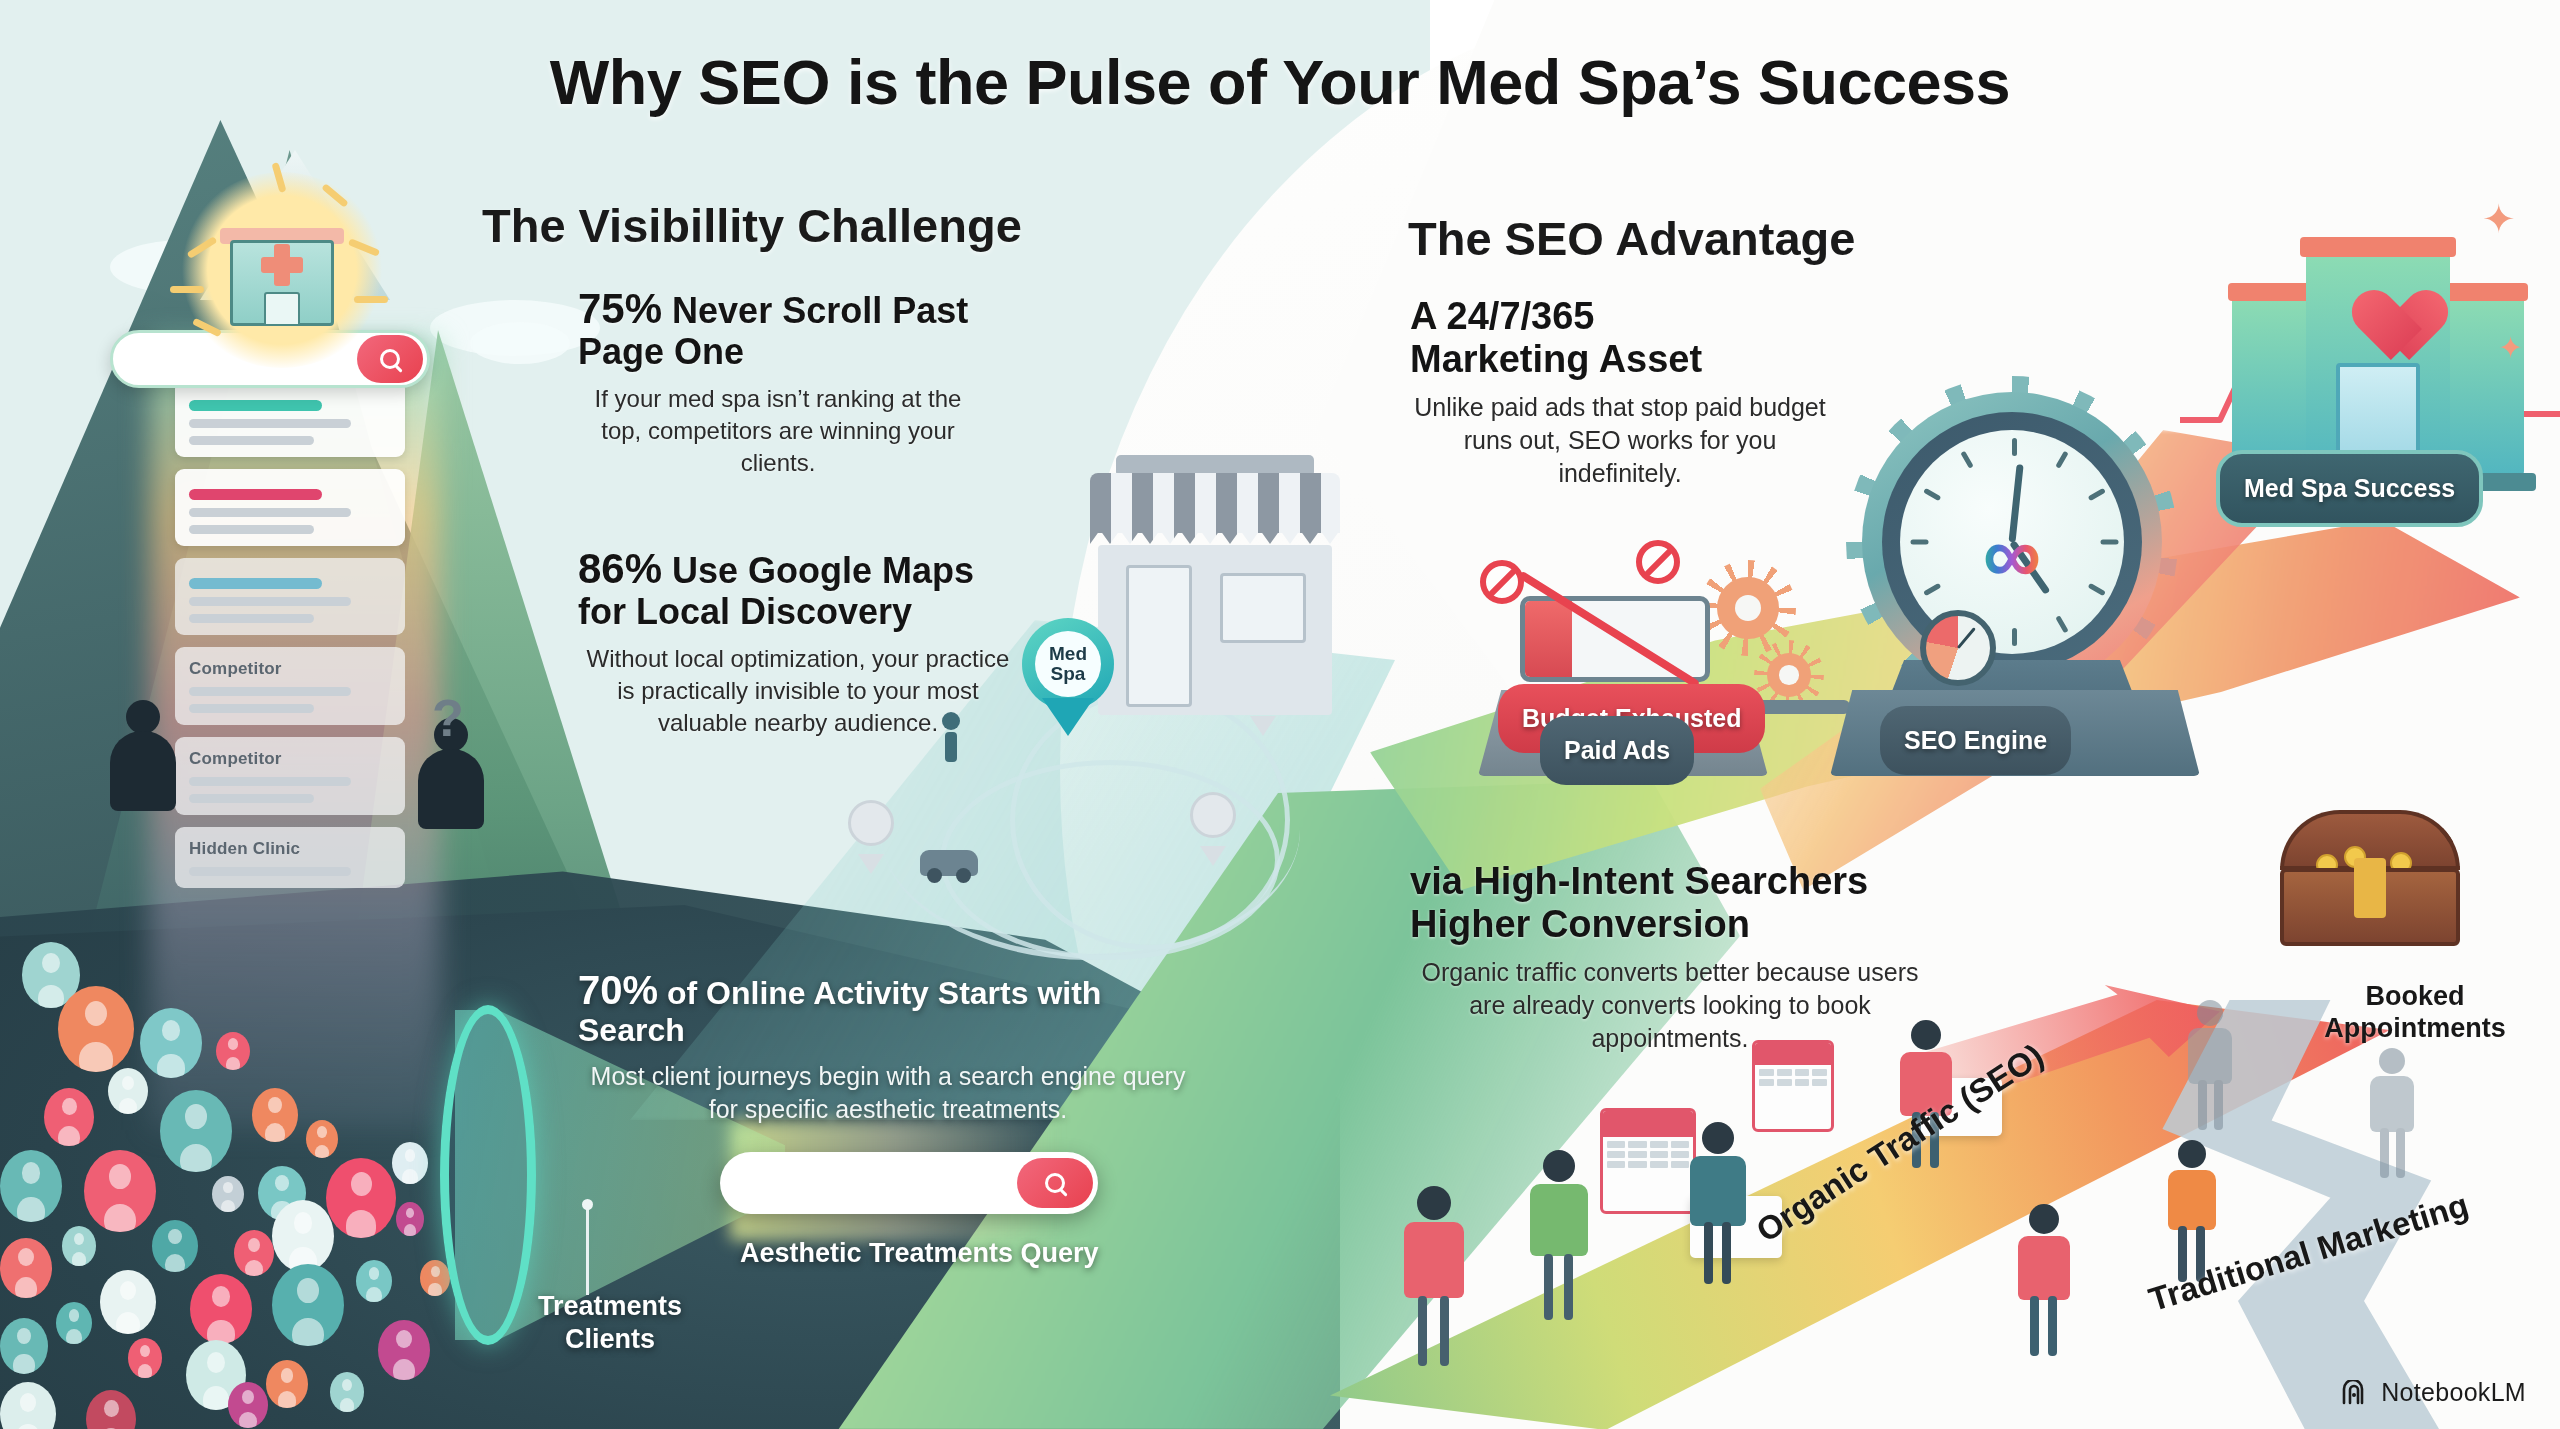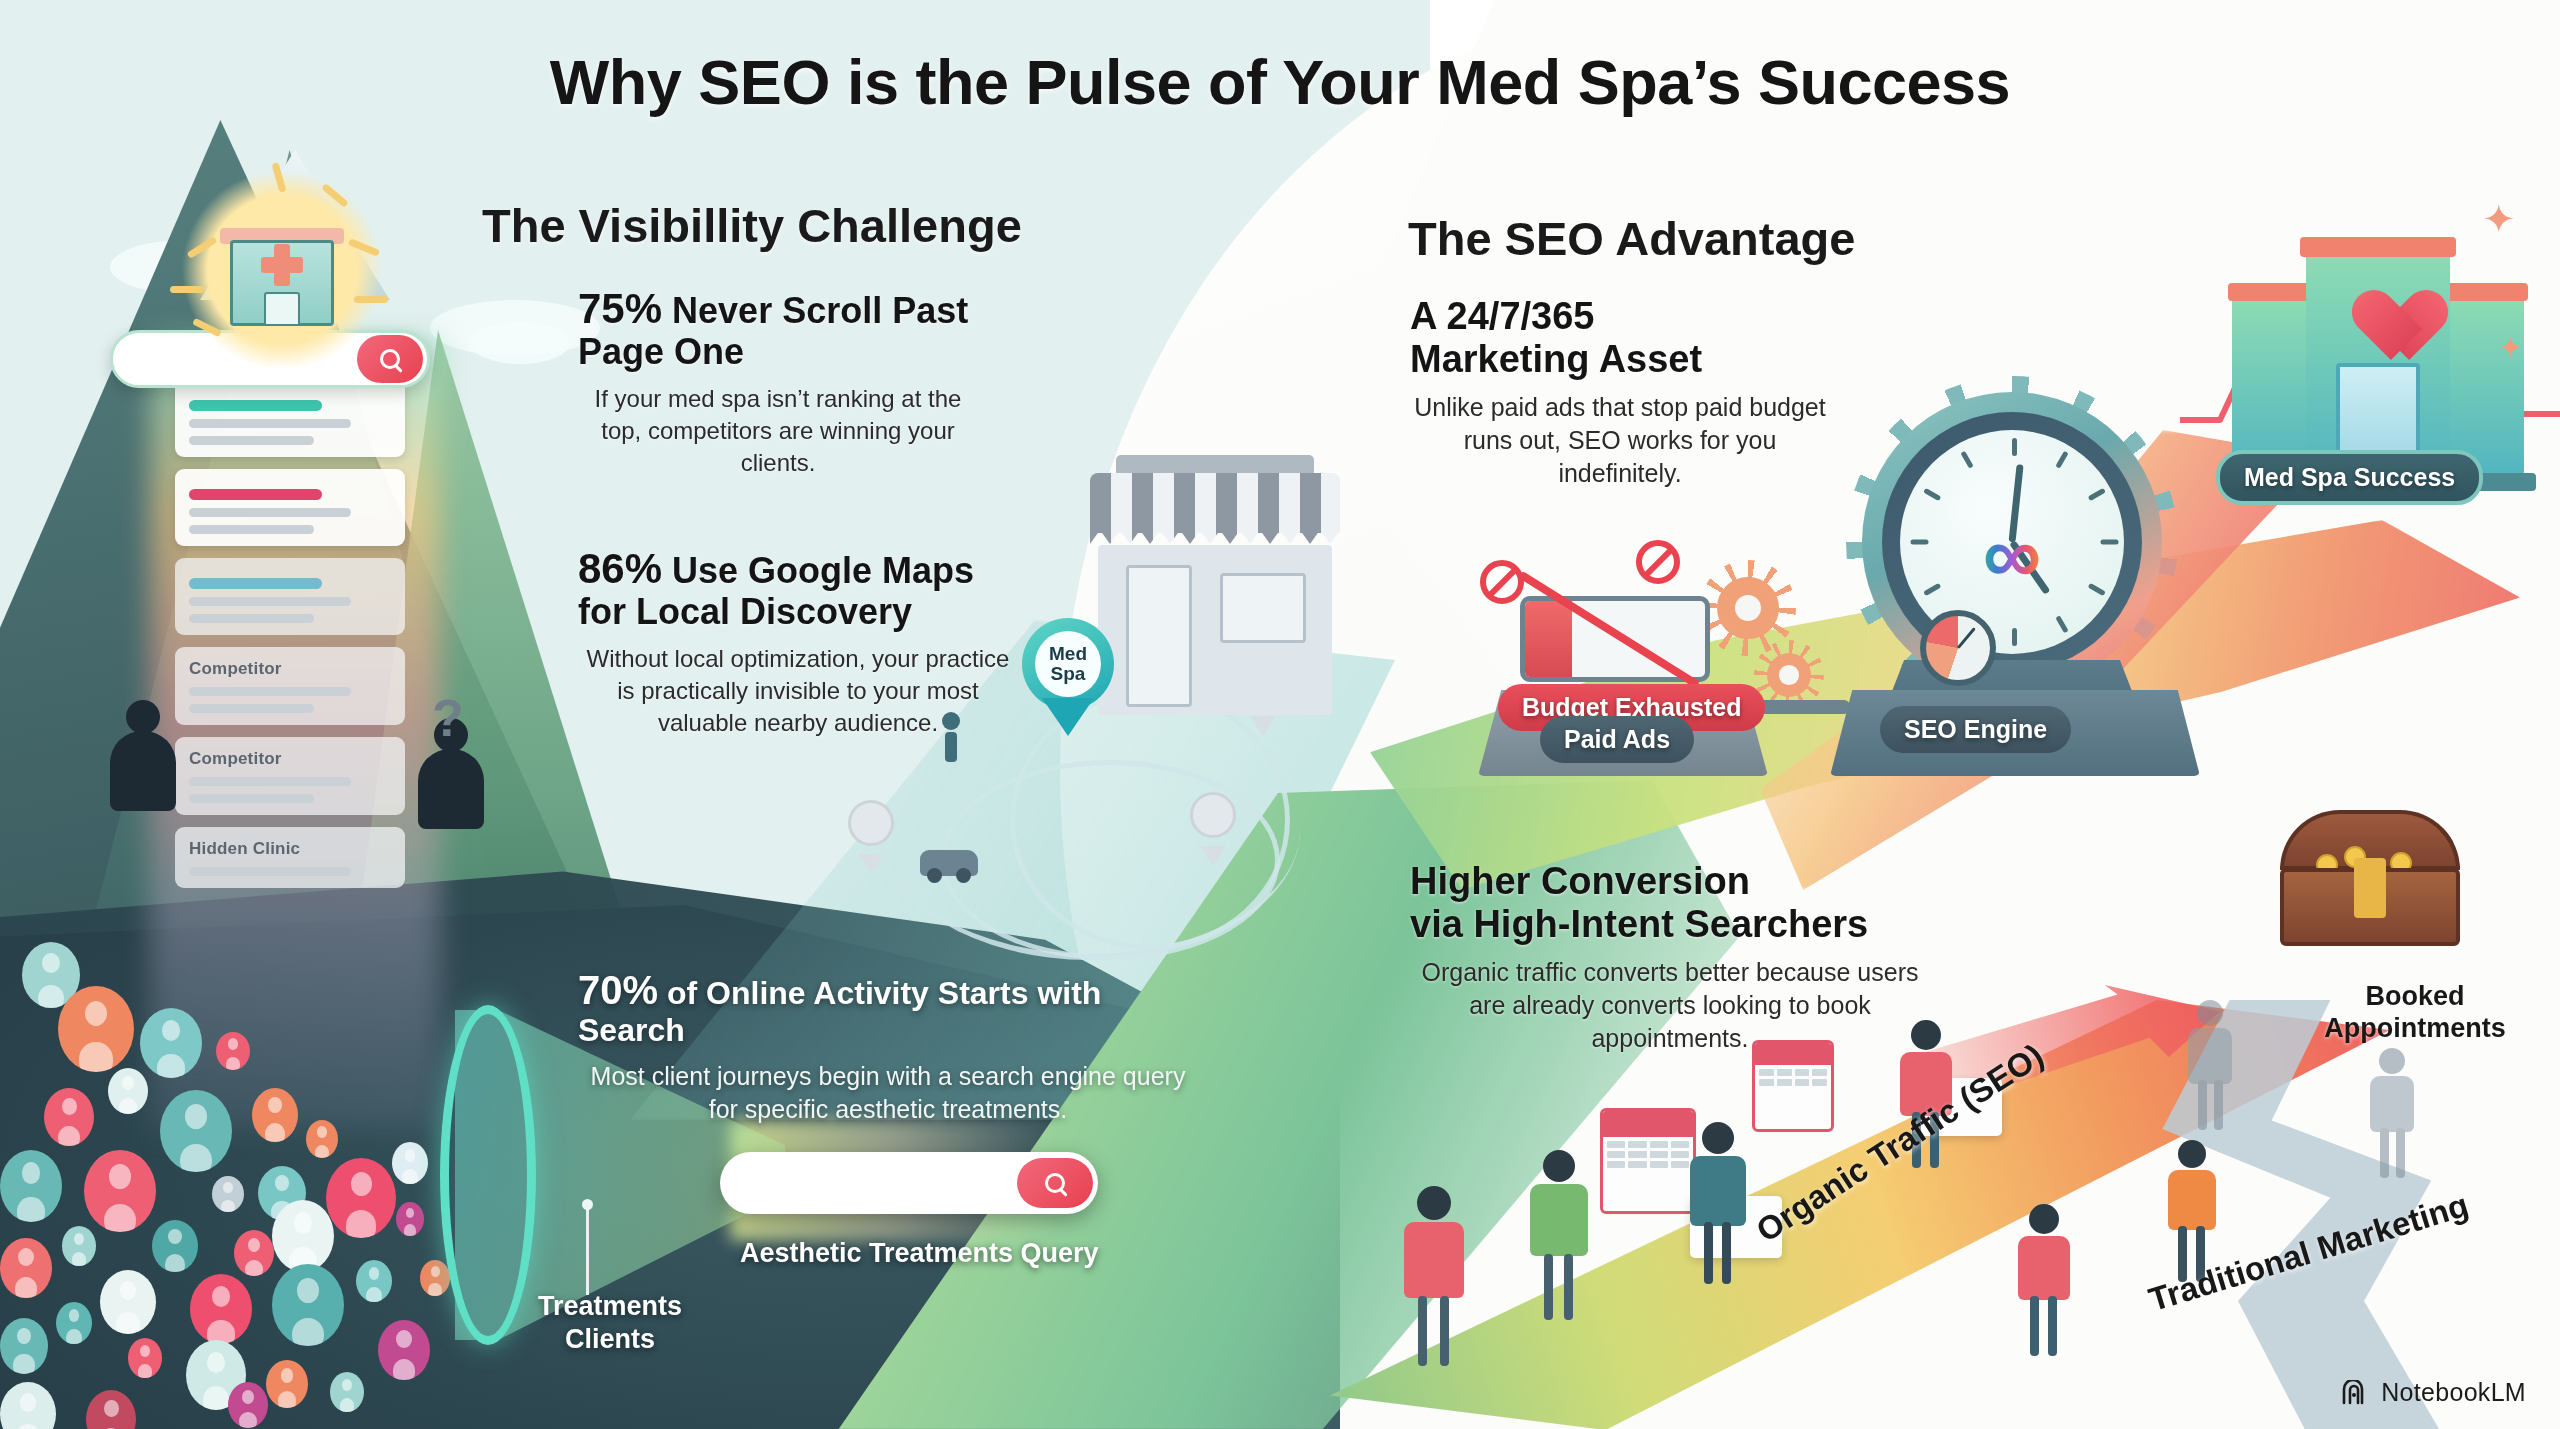--- a/index.html
+++ b/index.html
@@ -366,21 +366,21 @@
       #f0a178 180deg 188deg,transparent 188deg 210deg,#f0a178 210deg 218deg,
       transparent 218deg 240deg,#f0a178 240deg 248deg,transparent 248deg 270deg,
       #f0a178 270deg 278deg,transparent 278deg 300deg,#f0a178 300deg 308deg,
       transparent 308deg 330deg,#f0a178 330deg 338deg,transparent 338deg 360deg);
   }
   .cog .hub{ position:absolute; inset:18%; border-radius:50%; background:#f0a178; }
   .cog .hole{ position:absolute; inset:36%; border-radius:50%; background:#f6f7f5; }
   .pipe{ position:absolute; background:#6d8490; z-index:24; border-radius:6px;}
 
   .badge{
-    position:absolute; z-index:30; border-radius:26px; padding:9px 24px;
+    position:absolute; z-index:30; border-radius:26px; padding:20px 24px;
     font-size:25px; font-weight:bold; color:#ffffff; white-space:nowrap;
     text-shadow:0 2px 5px rgba(0,0,0,.45);
   }
   .badge.red{ background:linear-gradient(180deg,#e8505b,#cf3b48);}
   .badge.dark{ background:linear-gradient(180deg,#4f6673,#3d525e);}
   .badge.teal{ background:linear-gradient(180deg,#3f6670,#31545f); border:4px solid #7fc6bd;}
 
   
   .medspa{
     position:absolute; left:2232px; top:235px; width:290px; height:250px; z-index:22;
@@ -770,22 +770,22 @@
   <div class="stat" id="stat-247">
     <div class="hl">
       <div>A 24/7/365</div>
       <div>Marketing Asset</div>
     </div>
     <div class="body">Unlike paid ads that stop paid budget runs out, SEO works for you indefinitely.</div>
   </div>
 
   <div class="stat" id="stat-conv">
     <div class="hl">
+      <div>via High-Intent Searchers</div>
       <div>Higher Conversion</div>
-      <div>via High-Intent Searchers</div>
     </div>
     <div class="body">Organic traffic converts better because users are already converts looking to book appointments.</div>
   </div>
 
   <div class="swoosh-green"></div>
   <div class="swoosh-rainbow"></div>
 
   <div class="cog" style="left:1700px;top:560px;width:96px;height:96px;">
     <div class="hub"></div>
     <div class="hole"></div>

